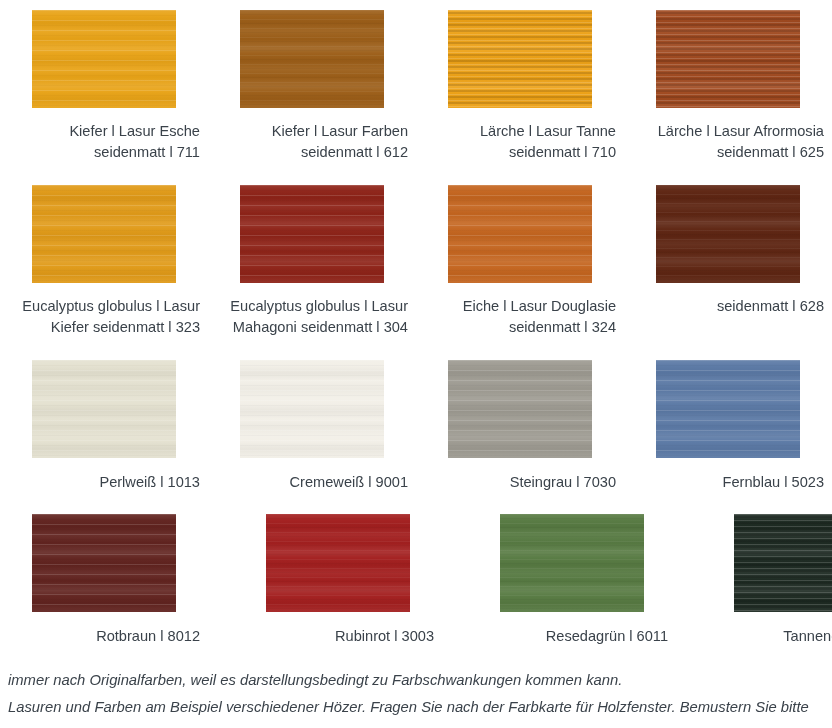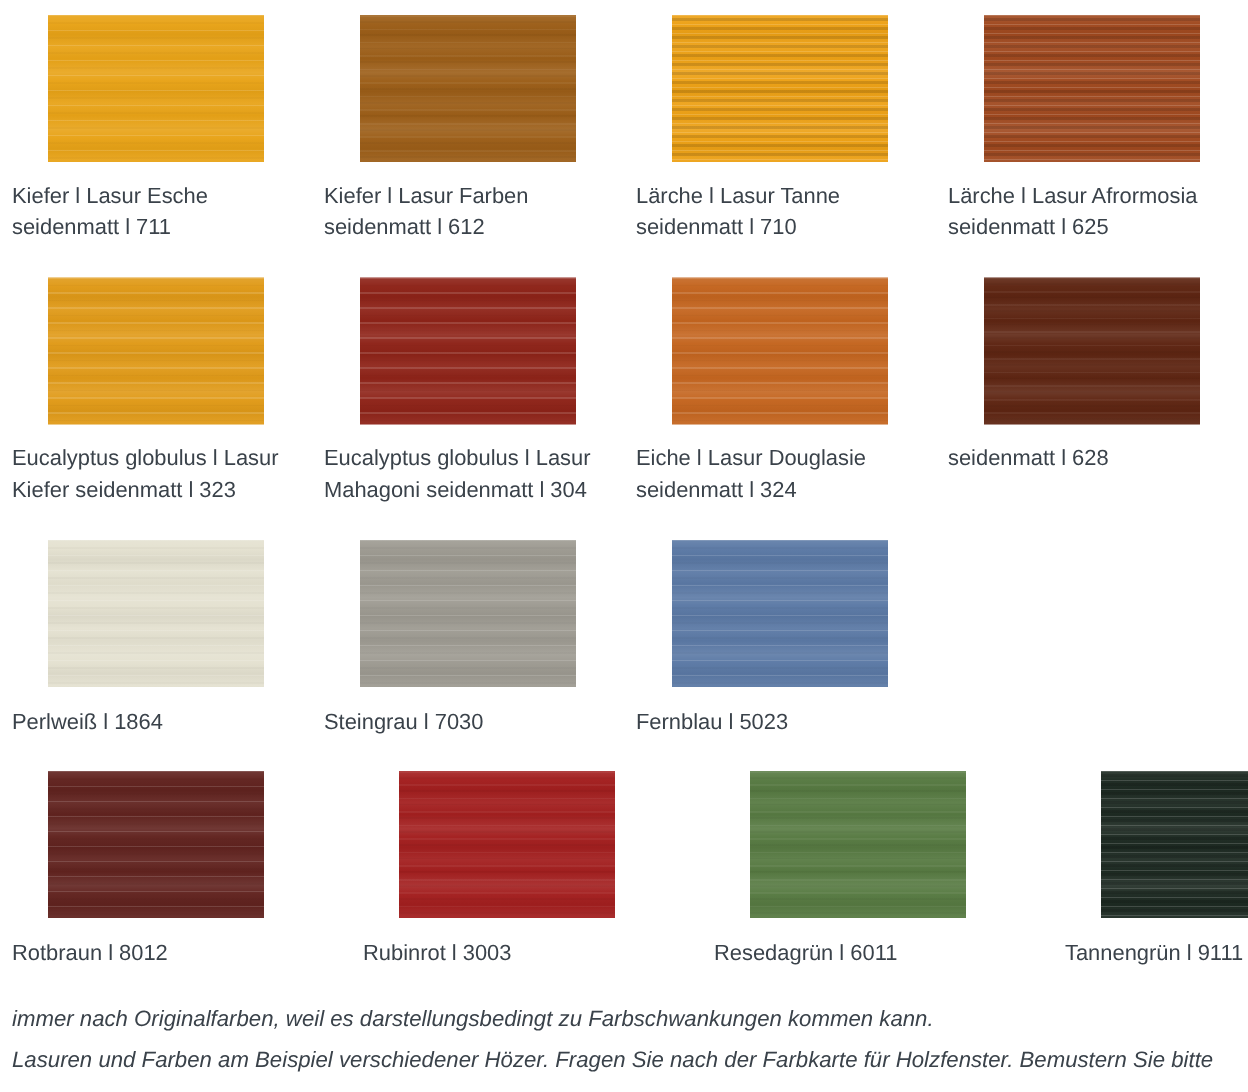--- a/index.html
+++ b/index.html
@@ -115,21 +115,21 @@
       rgba(255,255,255,0.00) 1px,
       rgba(255,255,255,0.00) 4px,
       rgba(0,0,0,0.03) 4px,
       rgba(0,0,0,0.03) 5px,
       rgba(0,0,0,0.00) 5px,
       rgba(0,0,0,0.00) 9px
     );
   }
 
   .caption {
-    text-align: left;
+    text-align: right;
     font-size: 14.6px;
     line-height: 21px;
     color: #3a424a;
     padding: 0 4px;
     width: 200px;
     box-sizing: border-box;
   }
   .caption .line { display: block; white-space: nowrap; }
 
   .row-tall .swatch-wrap { margin-top: 4px; }
@@ -232,21 +232,29 @@
           <span class="line">seidenmatt l 628</span>
         </div>
       </div>
     </div>
   <div class="grid row-3 row-short">
       <div class="cell">
         <div class="swatch-wrap">
           <div class="swatch grain-soft" style="background: rgb(228, 225, 208);"></div>
         </div>
         <div class="caption">
-          <span class="line">Perlweiß l 1864</span>
+          <span class="line">Perlweiß l 1013</span>
+        </div>
+      </div>
+      <div class="cell">
+        <div class="swatch-wrap">
+          <div class="swatch grain-soft" style="background: rgb(242, 239, 231);"></div>
+        </div>
+        <div class="caption">
+          <span class="line">Cremeweiß l 9001</span>
         </div>
       </div>
       <div class="cell">
         <div class="swatch-wrap">
           <div class="swatch grain-soft" style="background: rgb(157, 154, 145);"></div>
         </div>
         <div class="caption">
           <span class="line">Steingrau l 7030</span>
         </div>
       </div>

